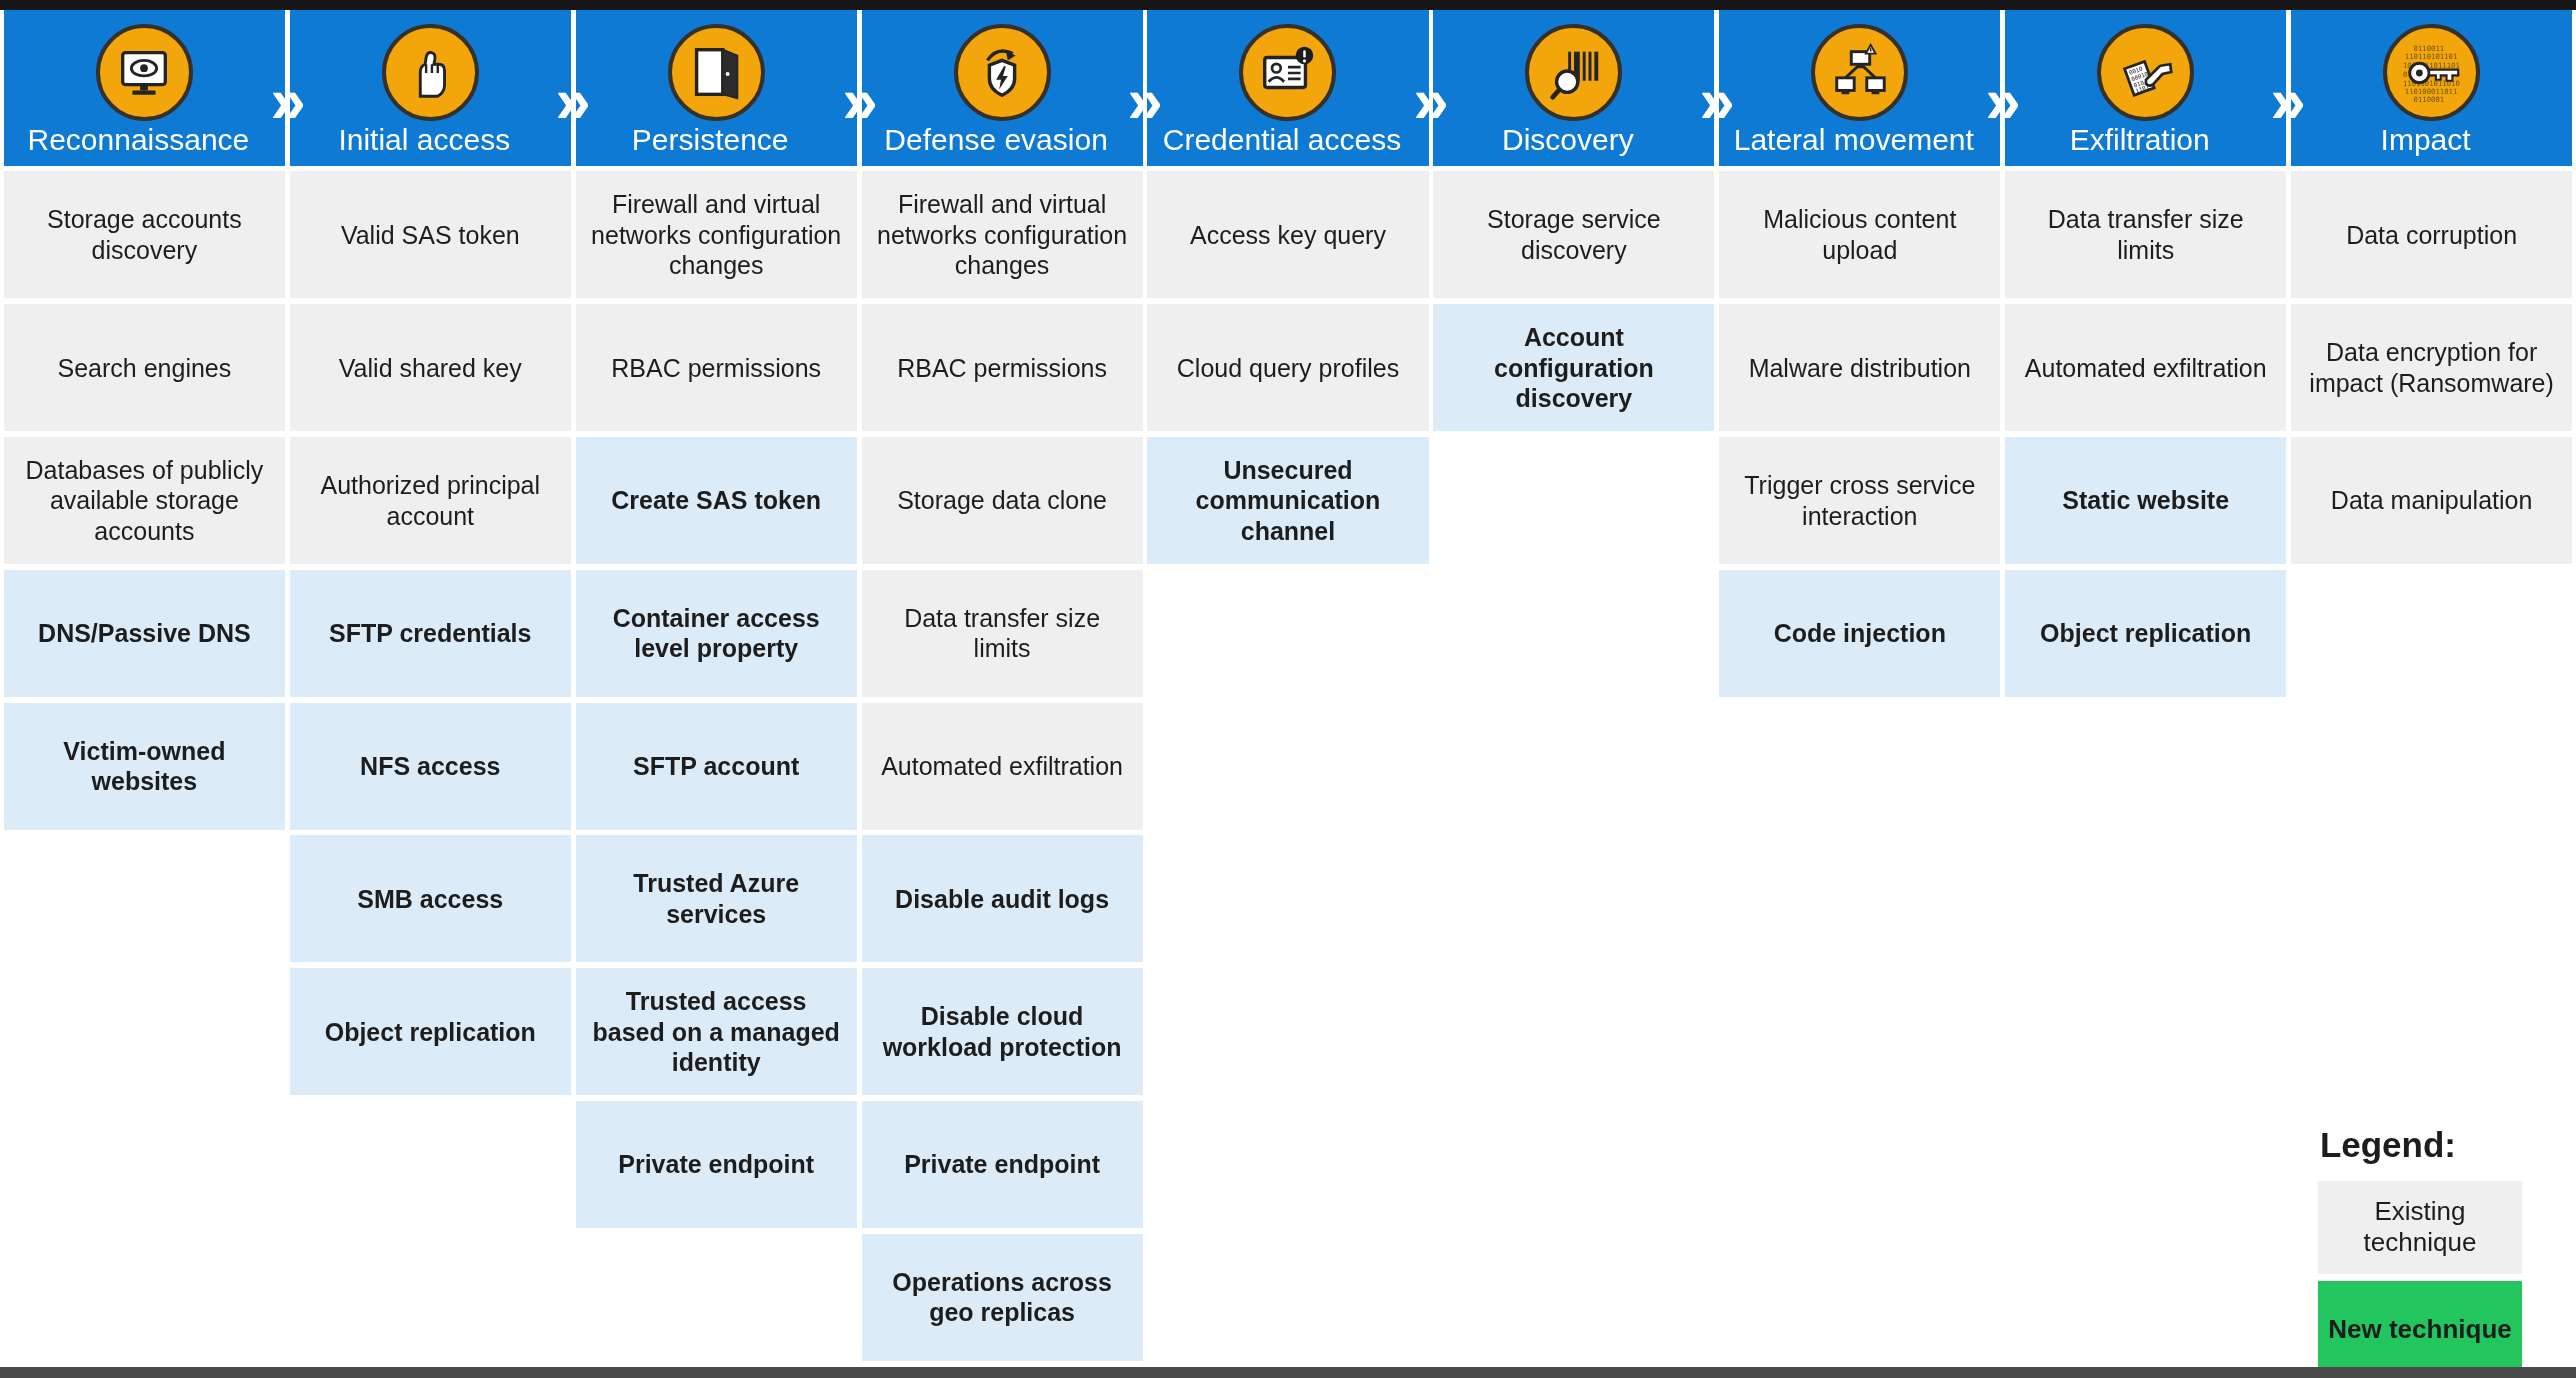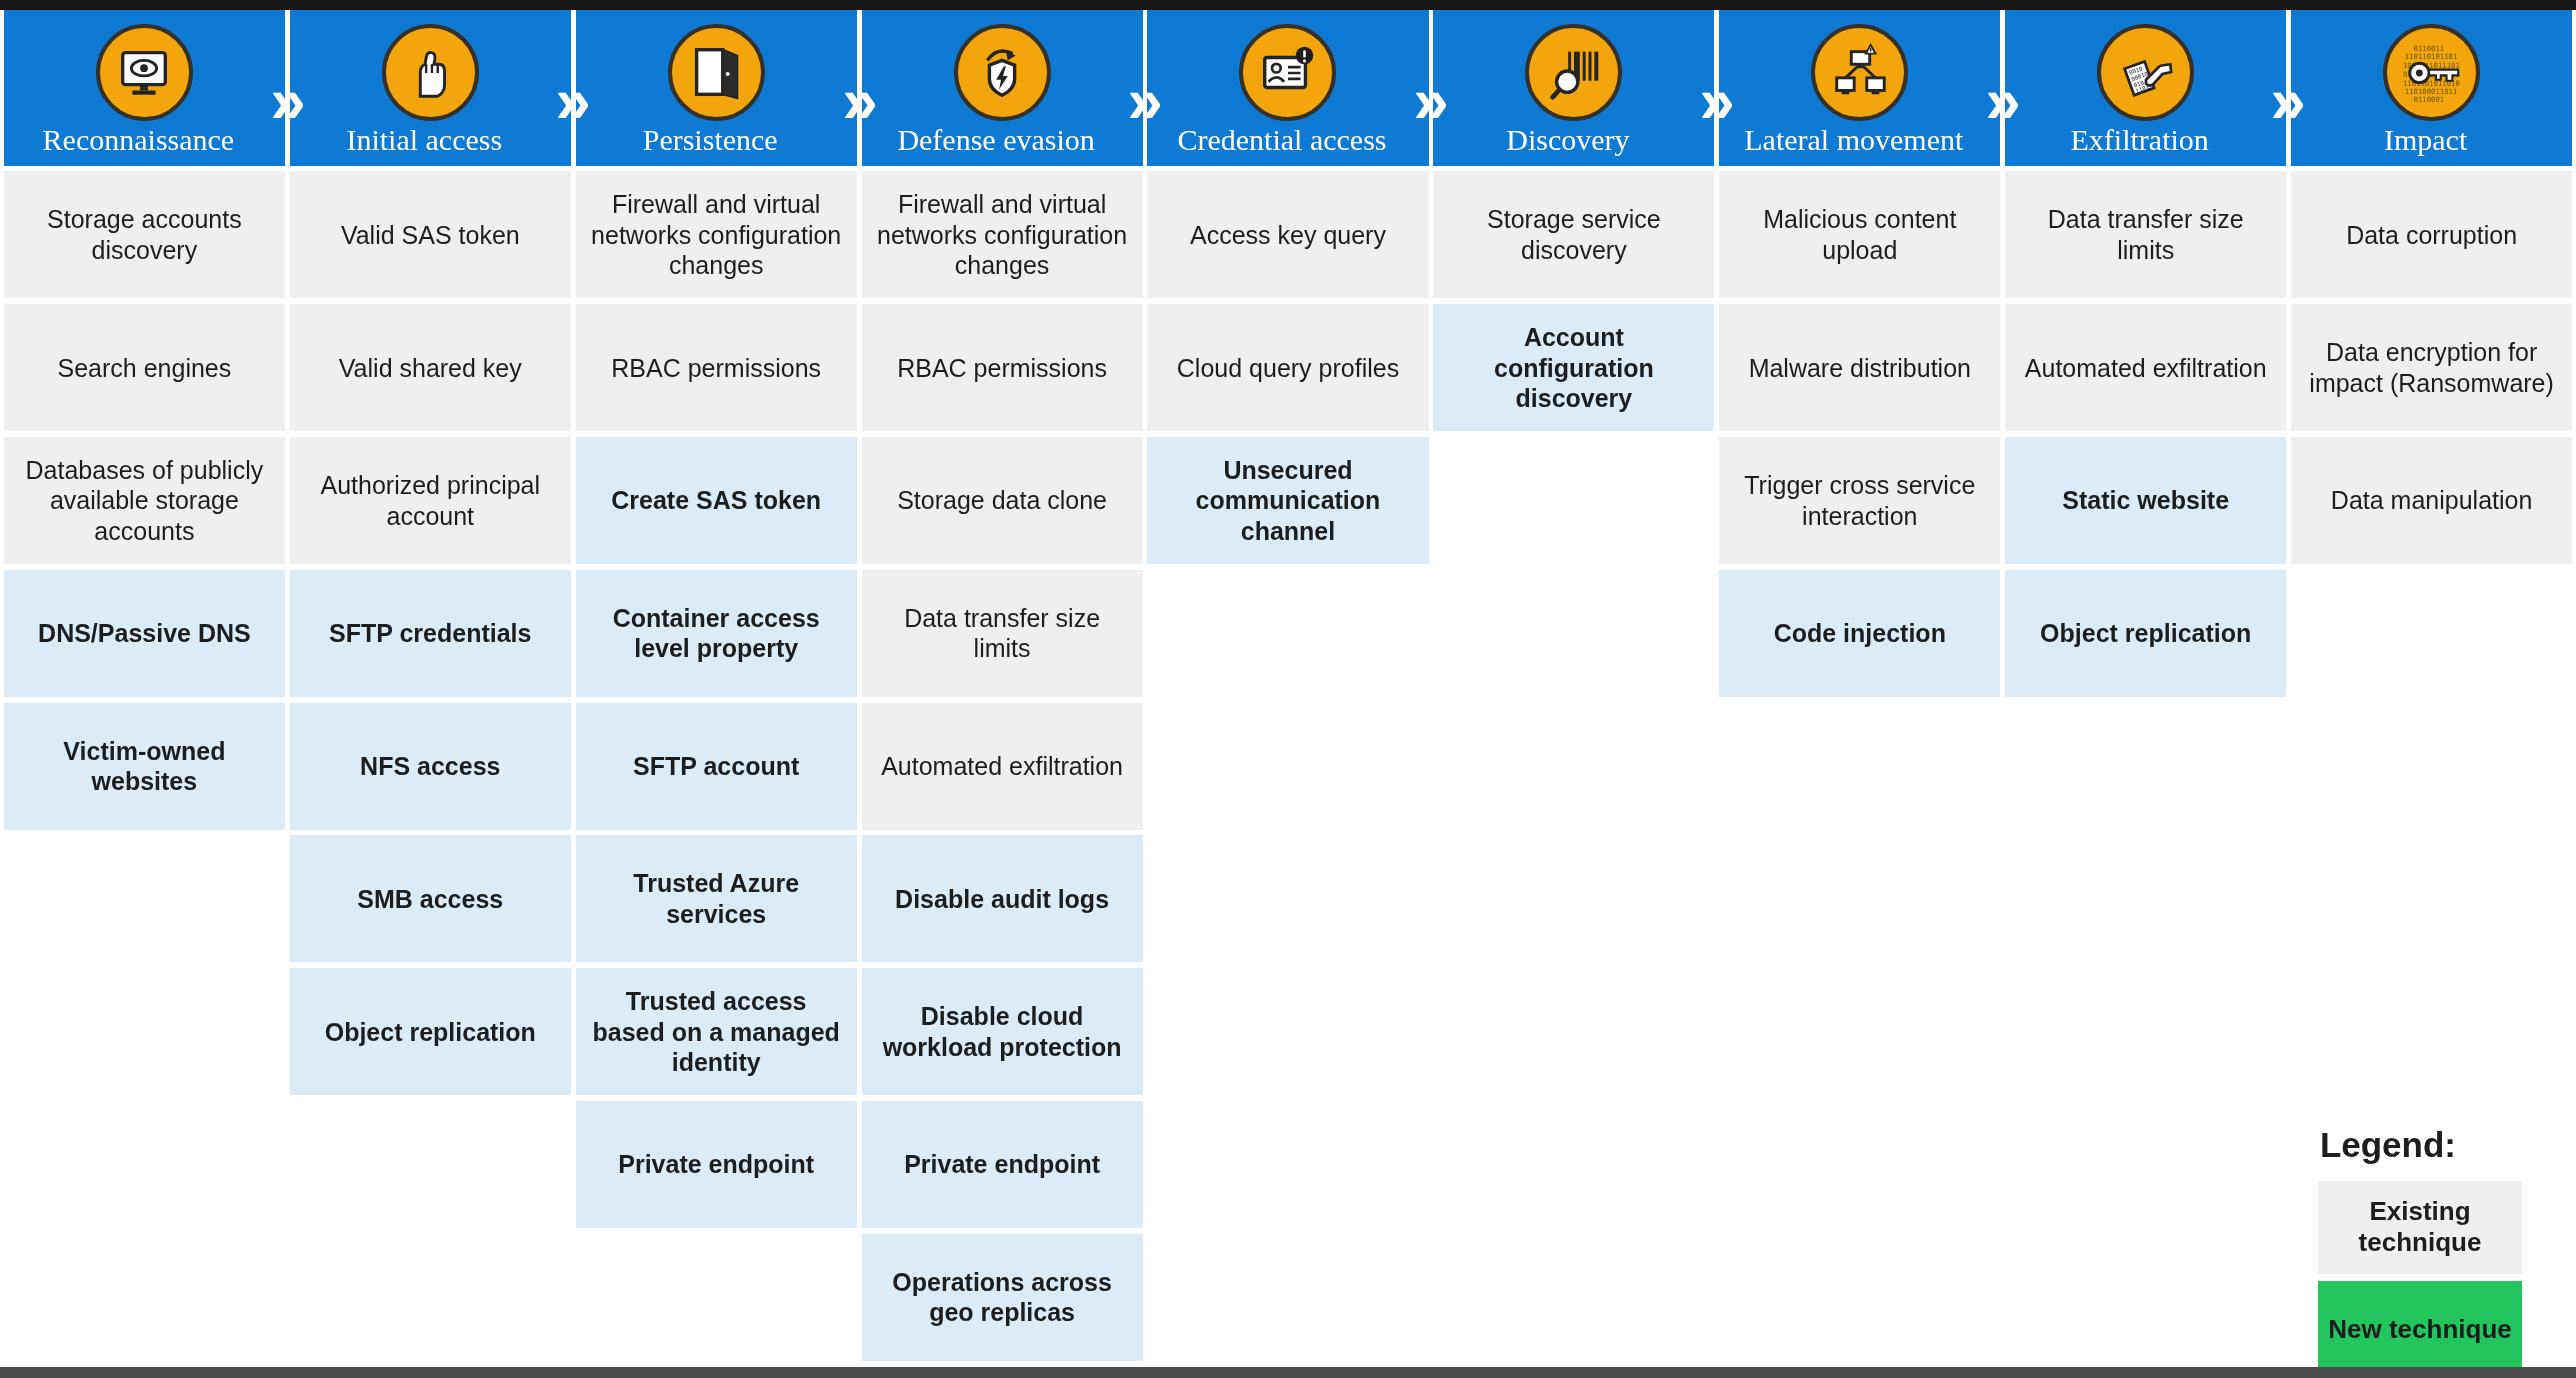--- a/index.html
+++ b/index.html
@@ -22,21 +22,21 @@
     display:flex;flex-direction:column;align-items:center;
   }
   .icon-circle{
     width:97px;height:97px;margin-top:14.6px;border-radius:50%;
     background:#f2a60b;border:4.9px solid #35302a;box-sizing:border-box;
     display:flex;align-items:center;justify-content:center;overflow:hidden;
   }
   .icon-circle svg{width:64px;height:64px;display:block;}
   .hdr-label{
     position:absolute;bottom:8.7px;left:0;right:12px;text-align:center;
-    color:#ffffff;font-size:30px;font-weight:400;white-space:nowrap;font-family:Liberation Serif, serif;
+    color:#ffffff;font-size:30px;font-weight:400;white-space:nowrap;
   }
 
   .cell{
     height:127px;margin-bottom:5.8px;box-sizing:border-box;
     display:flex;align-items:center;justify-content:center;
     text-align:center;padding:0 11.7px;font-size:25px;line-height:1.22;
   }
   .cell.existing{background:#efefef;font-weight:400;}
   .cell.new{background:#dcebf8;font-weight:700;}
 
@@ -45,21 +45,21 @@
     color:#ffffff;font-size:64px;line-height:1;font-weight:700;z-index:5;
     pointer-events:none;
   }
 
   .legend{position:absolute;left:2318px;top:1125px;width:204px;z-index:2;}
   .legend-title{font-size:35px;font-weight:700;color:#1d1d1d;margin:0 0 15.5px 1.9px;}
   .legend-cell{
     height:93px;display:flex;align-items:center;justify-content:center;
     text-align:center;font-size:26px;
   }
-  .legend-cell.existing{background:#efefef;margin-bottom:7.8px;font-weight:700;}
+  .legend-cell.existing{background:#efefef;margin-bottom:7.8px;font-weight:400;}
   .legend-cell.new{background:#22c55e;height:96px;font-weight:700;}
 </style>
 </head>
 <body>
 
 <div class="top-bar"></div>
 
 <div class="matrix">
 
   <div class="col">

